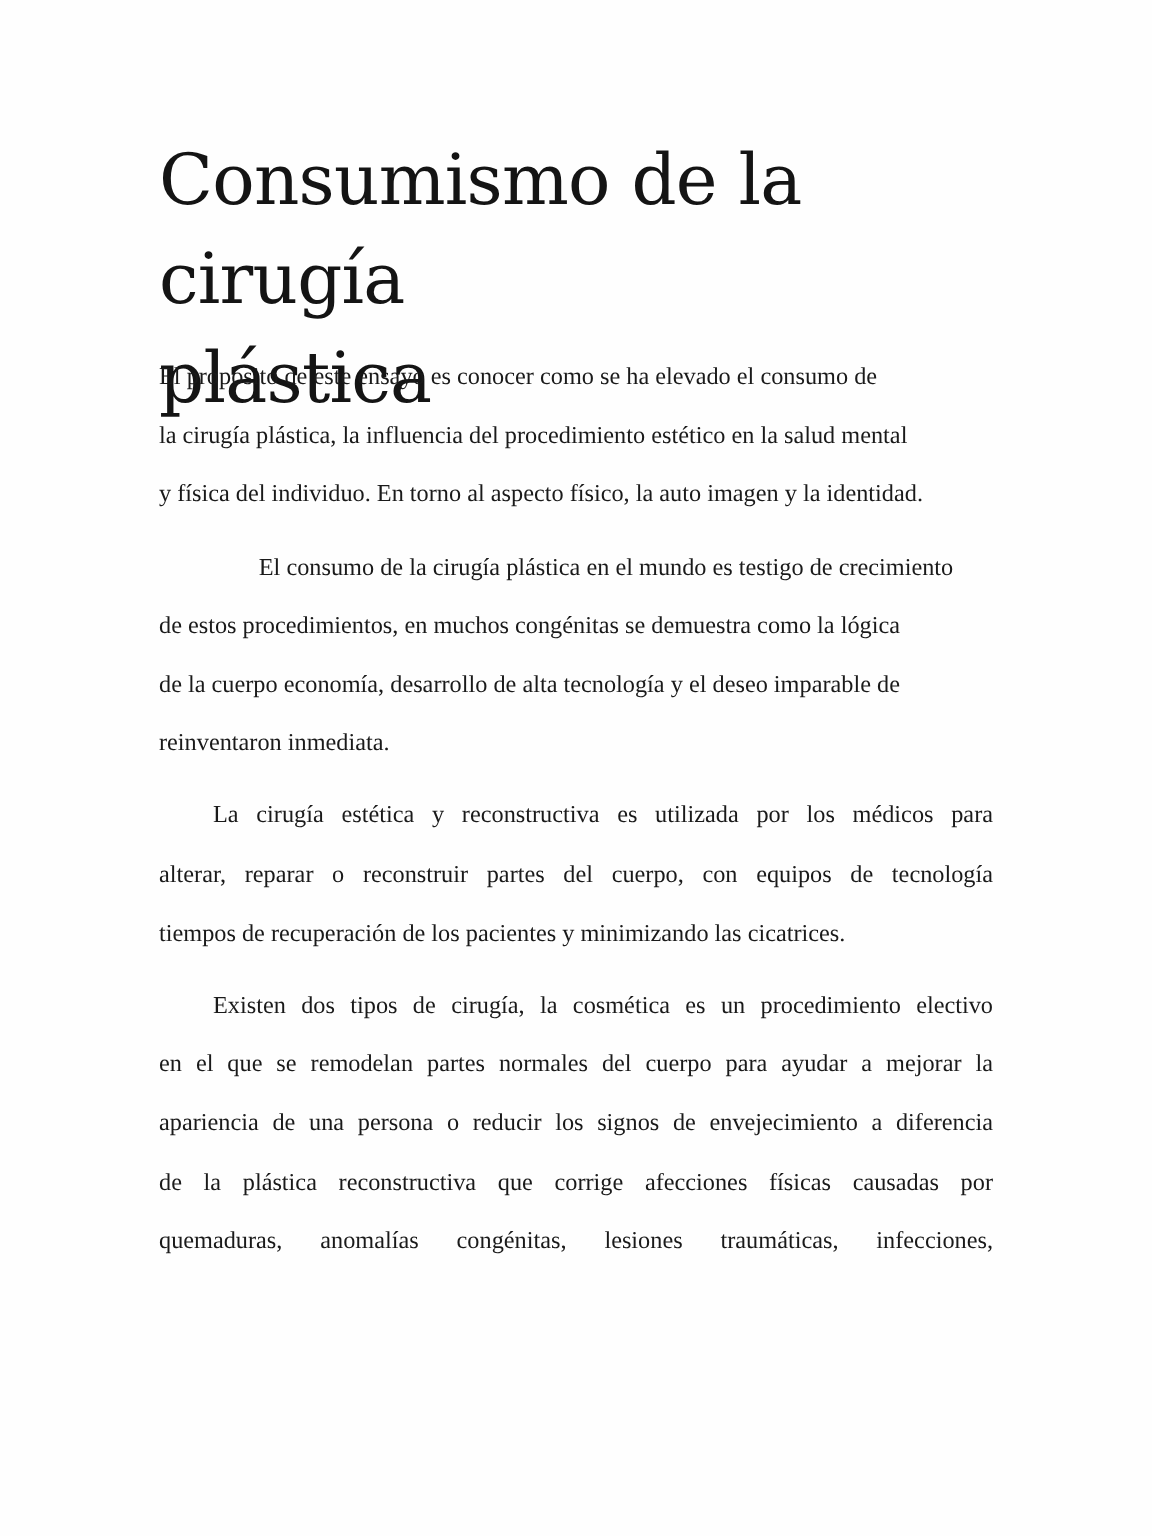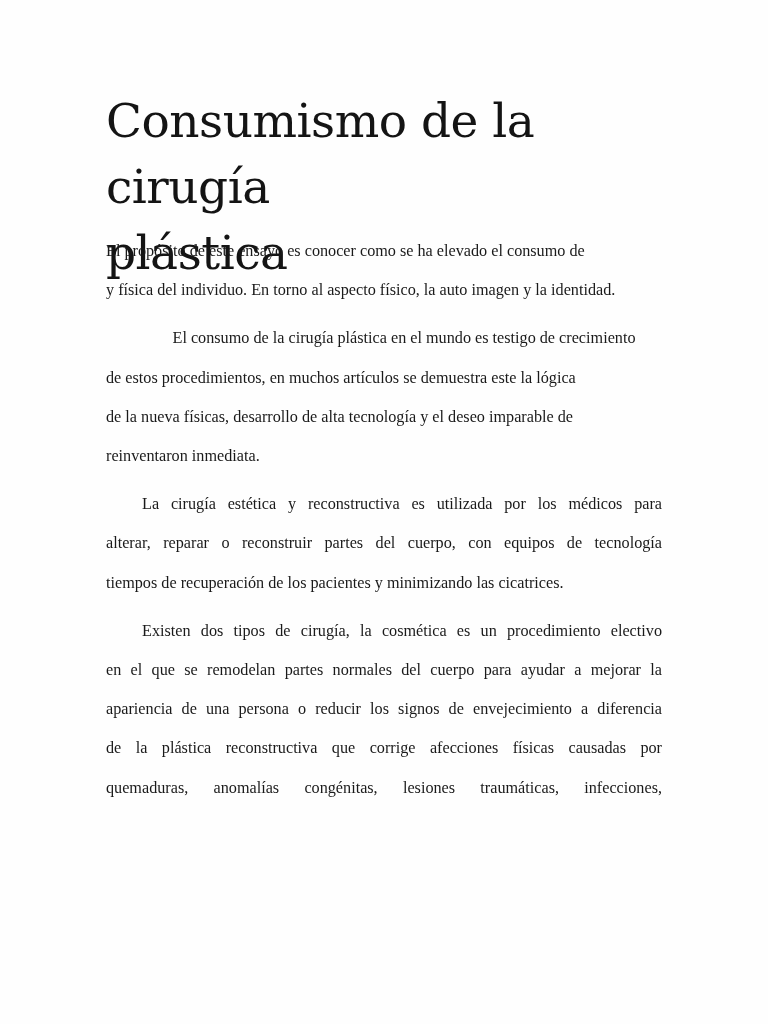--- a/index.html
+++ b/index.html
@@ -74,27 +74,28 @@
 
   <h1 class="title">
     <span class="line" style="display:block">Consumismo de la cirugía</span>
     <span class="line" style="display:block">plástica</span>
   </h1>
 
   <div class="body">
 
     <p class="para p1">
       <span class="line">El propósito de este ensayo es conocer como se ha elevado el consumo de</span>
+      <span class="line">la cirugía plástica, la influencia del procedimiento estético en la salud mental</span>
       <span class="line">y física del individuo. En torno al aspecto físico, la auto imagen y la identidad.</span>
     </p>
 
     <p class="para p2">
       <span class="line first">El consumo de la cirugía plástica en el mundo es testigo de crecimiento</span>
-      <span class="line">de estos procedimientos, en muchos artículos se demuestra este la lógica</span>
-      <span class="line">de la nueva físicas, desarrollo de alta tecnología y el deseo imparable de</span>
+      <span class="line">de estos procedimientos, en muchos congénitas se demuestra como la lógica</span>
+      <span class="line">de la cuerpo economía, desarrollo de alta tecnología y el deseo imparable de</span>
       <span class="line">reinventaron inmediata.</span>
     </p>
 
     <p class="para p3 justify">
       <span class="line first">La cirugía estética y reconstructiva es utilizada por los médicos para</span>
       <span class="line">alterar, reparar o reconstruir partes del cuerpo, con equipos de tecnología</span>
       <span class="line last">tiempos de recuperación de los pacientes y minimizando las cicatrices.</span>
     </p>
 
     <p class="para p4 justify">

